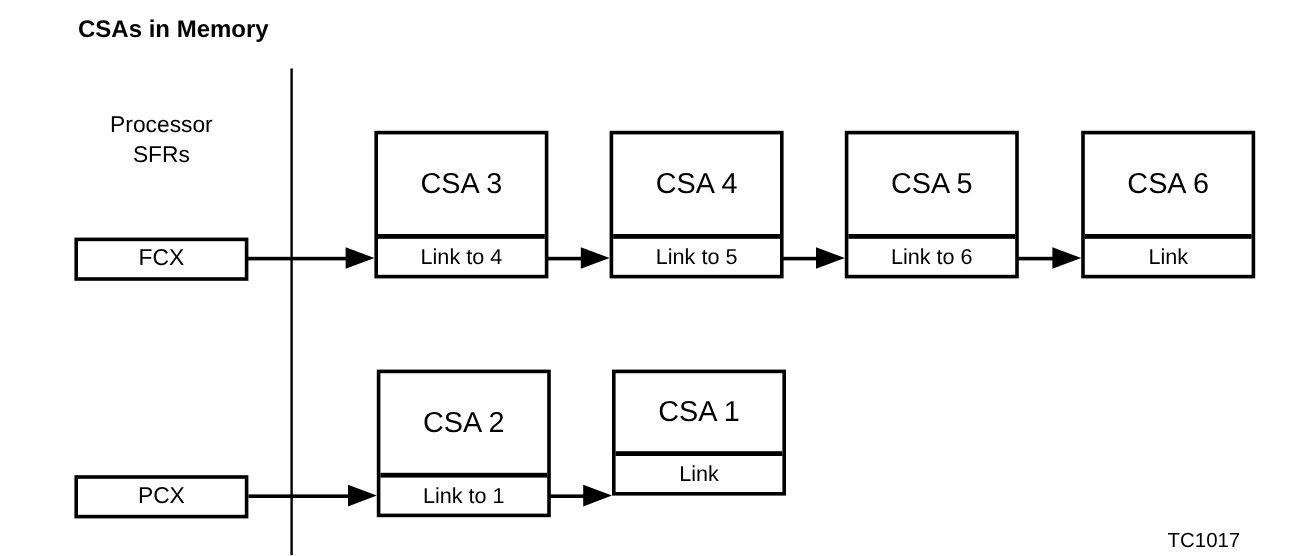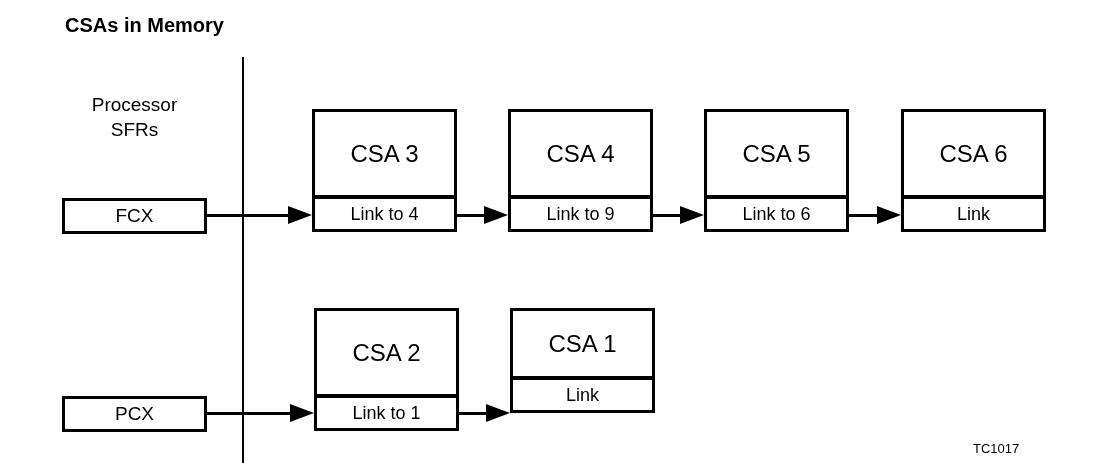--- a/index.html
+++ b/index.html
@@ -34,21 +34,21 @@
     font-size:18px;
   }
   .vline { width:2px; background:#000; }
   .hline { height:3px; background:#000; }
   .arrowhead {
     width:0; height:0;
     border-top:9px solid transparent;
     border-bottom:9px solid transparent;
     border-left:24px solid #000;
   }
-  .footnote { font-size:13px; white-space:nowrap; }
+  .footnote { font-size:17px; white-space:nowrap; }
 </style>
 </head>
 <body>
 
 <div class="canvas">
 
   <div class="abs title" style="left:65px; top:14px;">CSAs in Memory</div>
 
   <div class="abs vline" style="left:242px; top:57px; height:406px;"></div>
 
@@ -66,21 +66,21 @@
   </div>
 
 
   <div class="abs csa-node" style="left:312px; top:109px; width:145px; height:123px;">
     <div class="csa-name">CSA 3</div>
     <div class="csa-link">Link to 4</div>
   </div>
 
   <div class="abs csa-node" style="left:508px; top:109px; width:145px; height:123px;">
     <div class="csa-name">CSA 4</div>
-    <div class="csa-link">Link to 9</div>
+    <div class="csa-link">Link to 5</div>
   </div>
 
   <div class="abs csa-node" style="left:704px; top:109px; width:145px; height:123px;">
     <div class="csa-name">CSA 5</div>
     <div class="csa-link">Link to 6</div>
   </div>
 
   <div class="abs csa-node" style="left:901px; top:109px; width:145px; height:123px;">
     <div class="csa-name">CSA 6</div>
     <div class="csa-link">Link</div>

